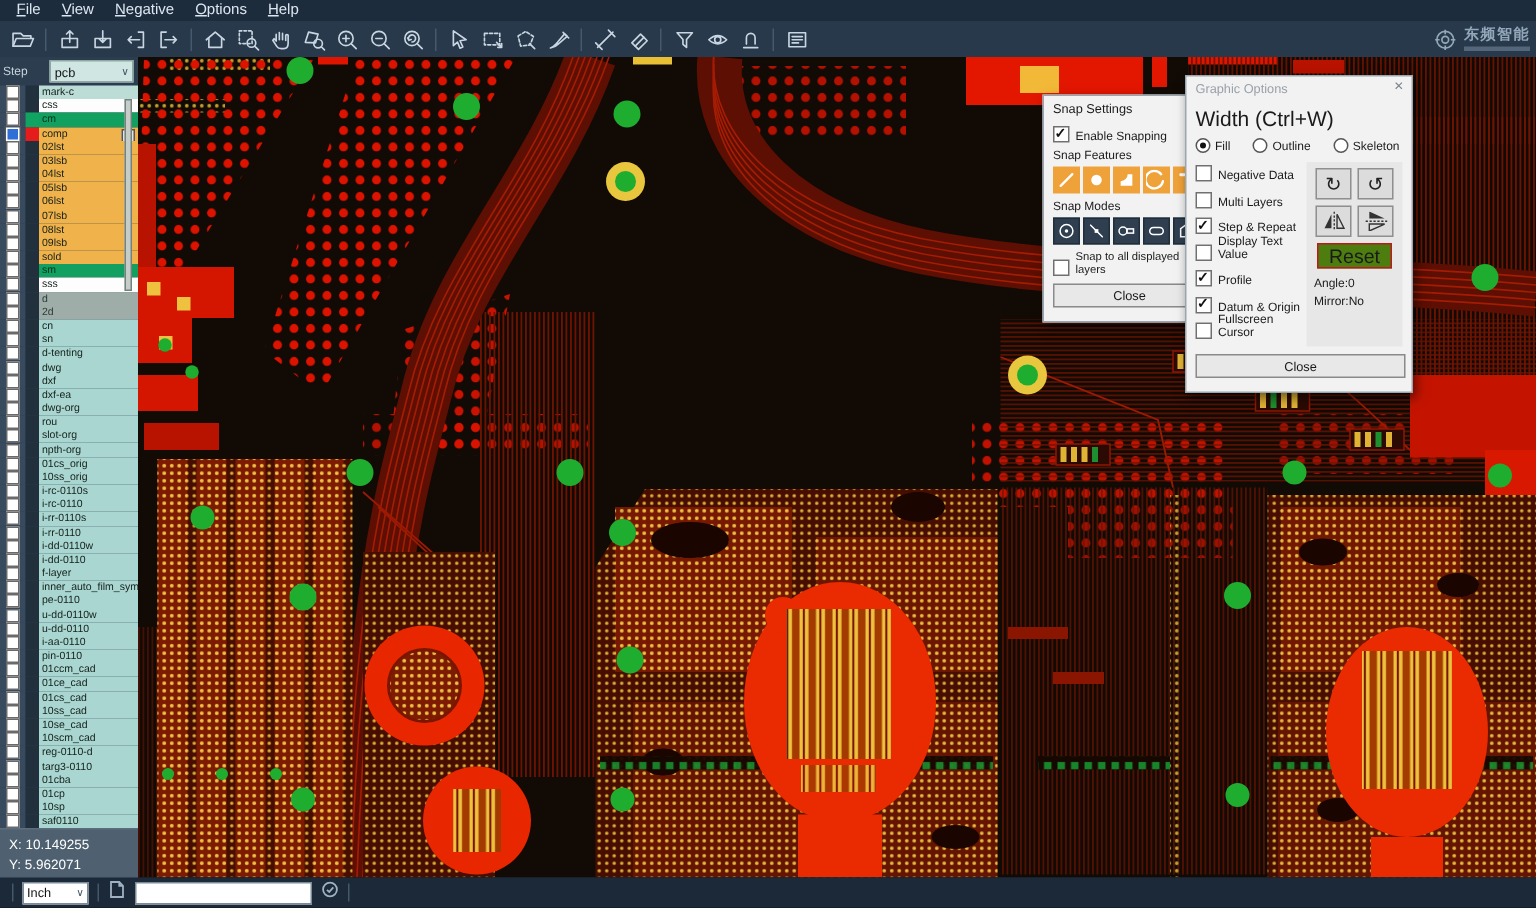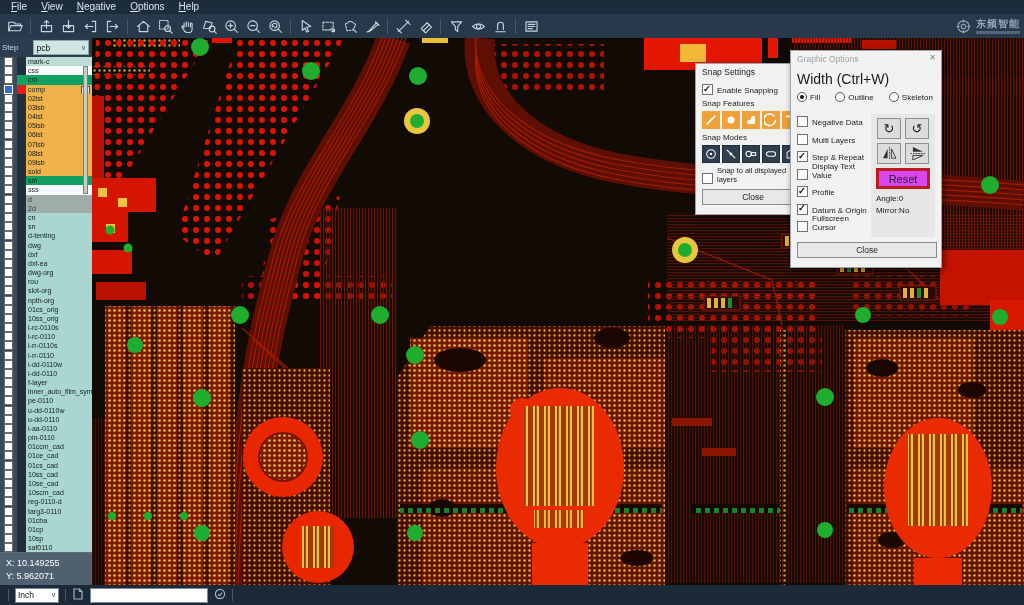--- a/index.html
+++ b/index.html
@@ -78,33 +78,33 @@
   .dlabel{margin:4px 0 3px;font-size:8px}
   .btnrow{display:flex;gap:2px}
   .sfbtn{width:18px;height:18px;background:#f0a23a;display:flex;align-items:center;justify-content:center;cursor:pointer}
   .smbtn{width:18px;height:18px;background:#2f3f50;border:1px solid #1f2e3a;box-sizing:border-box;
       display:flex;align-items:center;justify-content:center;cursor:pointer}
   .sfbtn svg,.smbtn svg{width:14px;height:14px;stroke:#fff;fill:none;stroke-width:1.6;stroke-linecap:round}
   .dclosebtn{margin:5px auto 5px;width:100px;height:14px;background:#e8e8e8;border:1px solid #8a8a8a;
       font-size:8.5px;display:flex;align-items:center;justify-content:center;cursor:pointer}
   .dlg-graphic .dclosebtn{width:138px}
   .wlabel{font-size:14px;margin:3px 0 5px}
-  .radiorow{display:flex;justify-content:space-between;margin:0 2px 12px 0}
+  .radiorow{display:flex;justify-content:space-between;margin:0 2px 6px 0}
   .radio{display:flex;align-items:center;gap:3px;font-size:8px}
   .rdot{width:8px;height:8px;border:1px solid #555;border-radius:50%;background:#fff;position:relative;cursor:pointer}
   .rdot.on::before{content:"";position:absolute;left:2px;top:2px;right:2px;bottom:2px;background:#111;border-radius:50%}
   .gcols{display:flex;gap:4px}
   .gchecks{flex:1}
   .gchecks .chkrow{height:13px;margin:0 0 4.5px}
   .gpanel{width:58px;background:#e7e7e7;padding:4px 3px;display:flex;flex-direction:column;align-items:center;gap:4px}
   .tgrid{display:grid;grid-template-columns:24px 24px;gap:4px}
   .tbtn2{width:24px;height:21px;background:#dcdcdc;border:1px solid #8f8f8f;display:flex;align-items:center;
       justify-content:center;font-size:13px;color:#222;cursor:pointer;box-sizing:border-box}
   .tbtn2 svg{width:15px;height:13px}
-  .resetbtn{width:48px;height:15px;background:#d946ef;border:3px solid #b91c1c;font-size:11px;
+  .resetbtn{width:48px;height:15px;background:#4d7c0f;border:1px solid #b91c1c;font-size:13px;
       display:flex;align-items:center;justify-content:center;cursor:pointer}
   .ginfo{font-size:8px;line-height:12px;align-self:flex-start;padding-left:2px}
 </style>
 </head>
 <body>
 
 <nav class="menubar">
 
 <span class="menu-item">File</span>
     <span class="menu-item">View</span>

